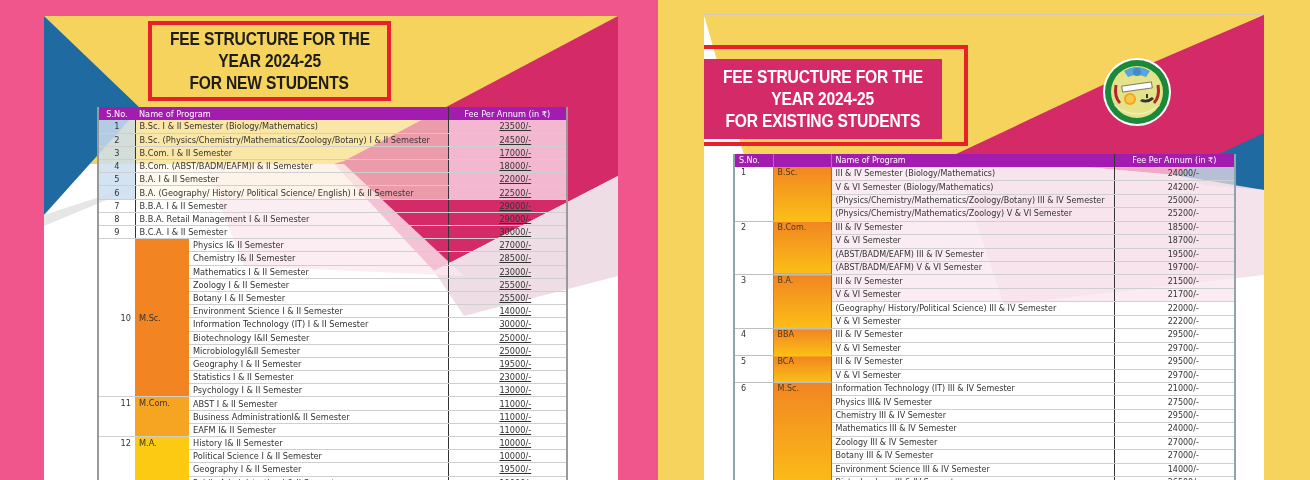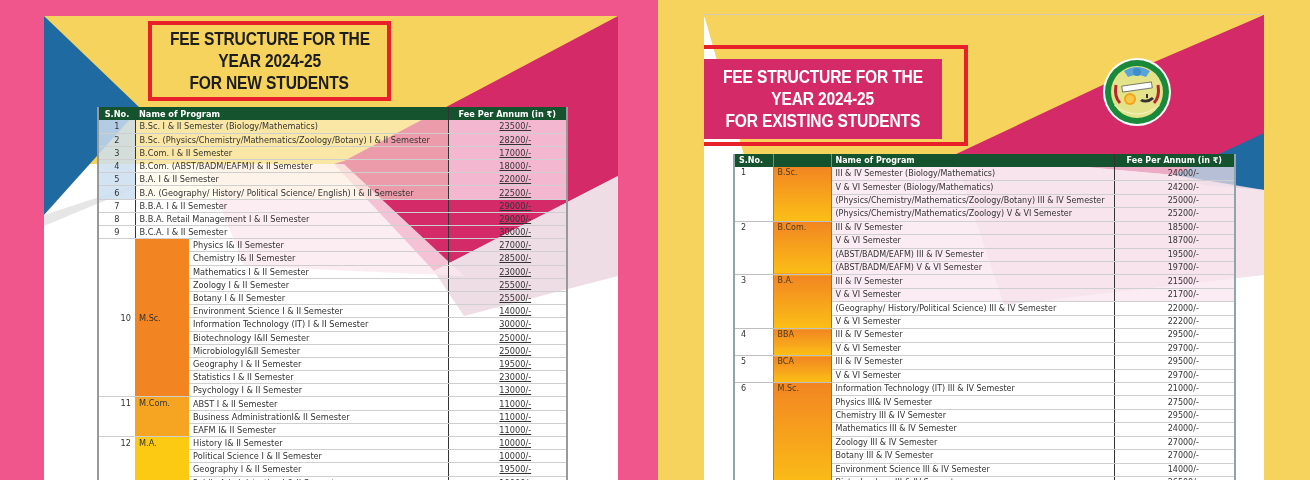--- a/index.html
+++ b/index.html
@@ -23,21 +23,21 @@
   .left-title-frame { left: 104px; top: 5px; width: 243px; height: 80px; }
   .left-title-fill { left: 108px; top: 9px; width: 235px; height: 72px; }
   .left-title-fill .title-line { color: #1d1d1b; }
 
   .right-title-frame { left: -18px; top: 30px; width: 282px; height: 101px; }
   .right-title-fill { left: 0px; top: 44px; width: 238px; height: 80px; background: #d42a68; }
   .right-title-fill .title-line { color: #ffffff; }
 
   table { position: absolute; border-collapse: collapse; table-layout: fixed; font-family: "DejaVu Sans", sans-serif; font-size: 8.2px; color: #333; }
   td, th { height: 13.2px; padding: 0 4px; white-space: nowrap; overflow: hidden; border-bottom: 1px solid #cfcfcf; line-height: 12px; }
-  th { background: #14532d; color: #fff; font-weight: bold; text-align: left; font-size: 8.2px; height: 13px; border-bottom: none; }
+  th { background: #a21caf; color: #fff; font-weight: normal; text-align: left; font-size: 8.2px; height: 13px; border-bottom: none; }
 
   .tbl-left { left: 53px; top: 91px; width: 469px; }
   .tbl-left td.sno { text-align: center; border-right: 1px solid #333; }
   .tbl-left td.fee { text-align: center; border-left: 1px solid #333; padding-left: 20px; text-decoration: underline; }
   .tbl-left th.fee { text-align: center; border-left: 1px solid #333; }
   .tbl-left th.sno { text-align: center; }
   .tbl-left tr.tinted td.sno { background: rgba(205, 222, 238, 0.85); }
   .tbl-left tr.tinted td.prog { background: rgba(255, 248, 225, 0.55); }
   .tbl-left tr.tinted td.fee { background: rgba(250, 220, 232, 0.8); }
   .tbl-left td.grp { font-size: 8.2px; }
@@ -97,21 +97,21 @@
       </thead>
       <tbody>
         <tr class="tinted">
           <td class="sno">1</td>
           <td class="prog" colspan="2">B.Sc. I &amp; II Semester (Biology/Mathematics)</td>
           <td class="fee">23500/-</td>
         </tr>
         <tr class="tinted">
           <td class="sno">2</td>
           <td class="prog" colspan="2">B.Sc. (Physics/Chemistry/Mathematics/Zoology/Botany) I &amp; II Semester</td>
-          <td class="fee">28200/-</td>
+          <td class="fee">24500/-</td>
         </tr>
         <tr class="tinted">
           <td class="sno">3</td>
           <td class="prog" colspan="2">B.Com. I &amp; II Semester</td>
           <td class="fee">17000/-</td>
         </tr>
         <tr class="tinted">
           <td class="sno">4</td>
           <td class="prog" colspan="2">B.Com. (ABST/BADM/EAFM)I &amp; II Semester</td>
           <td class="fee">18000/-</td>

